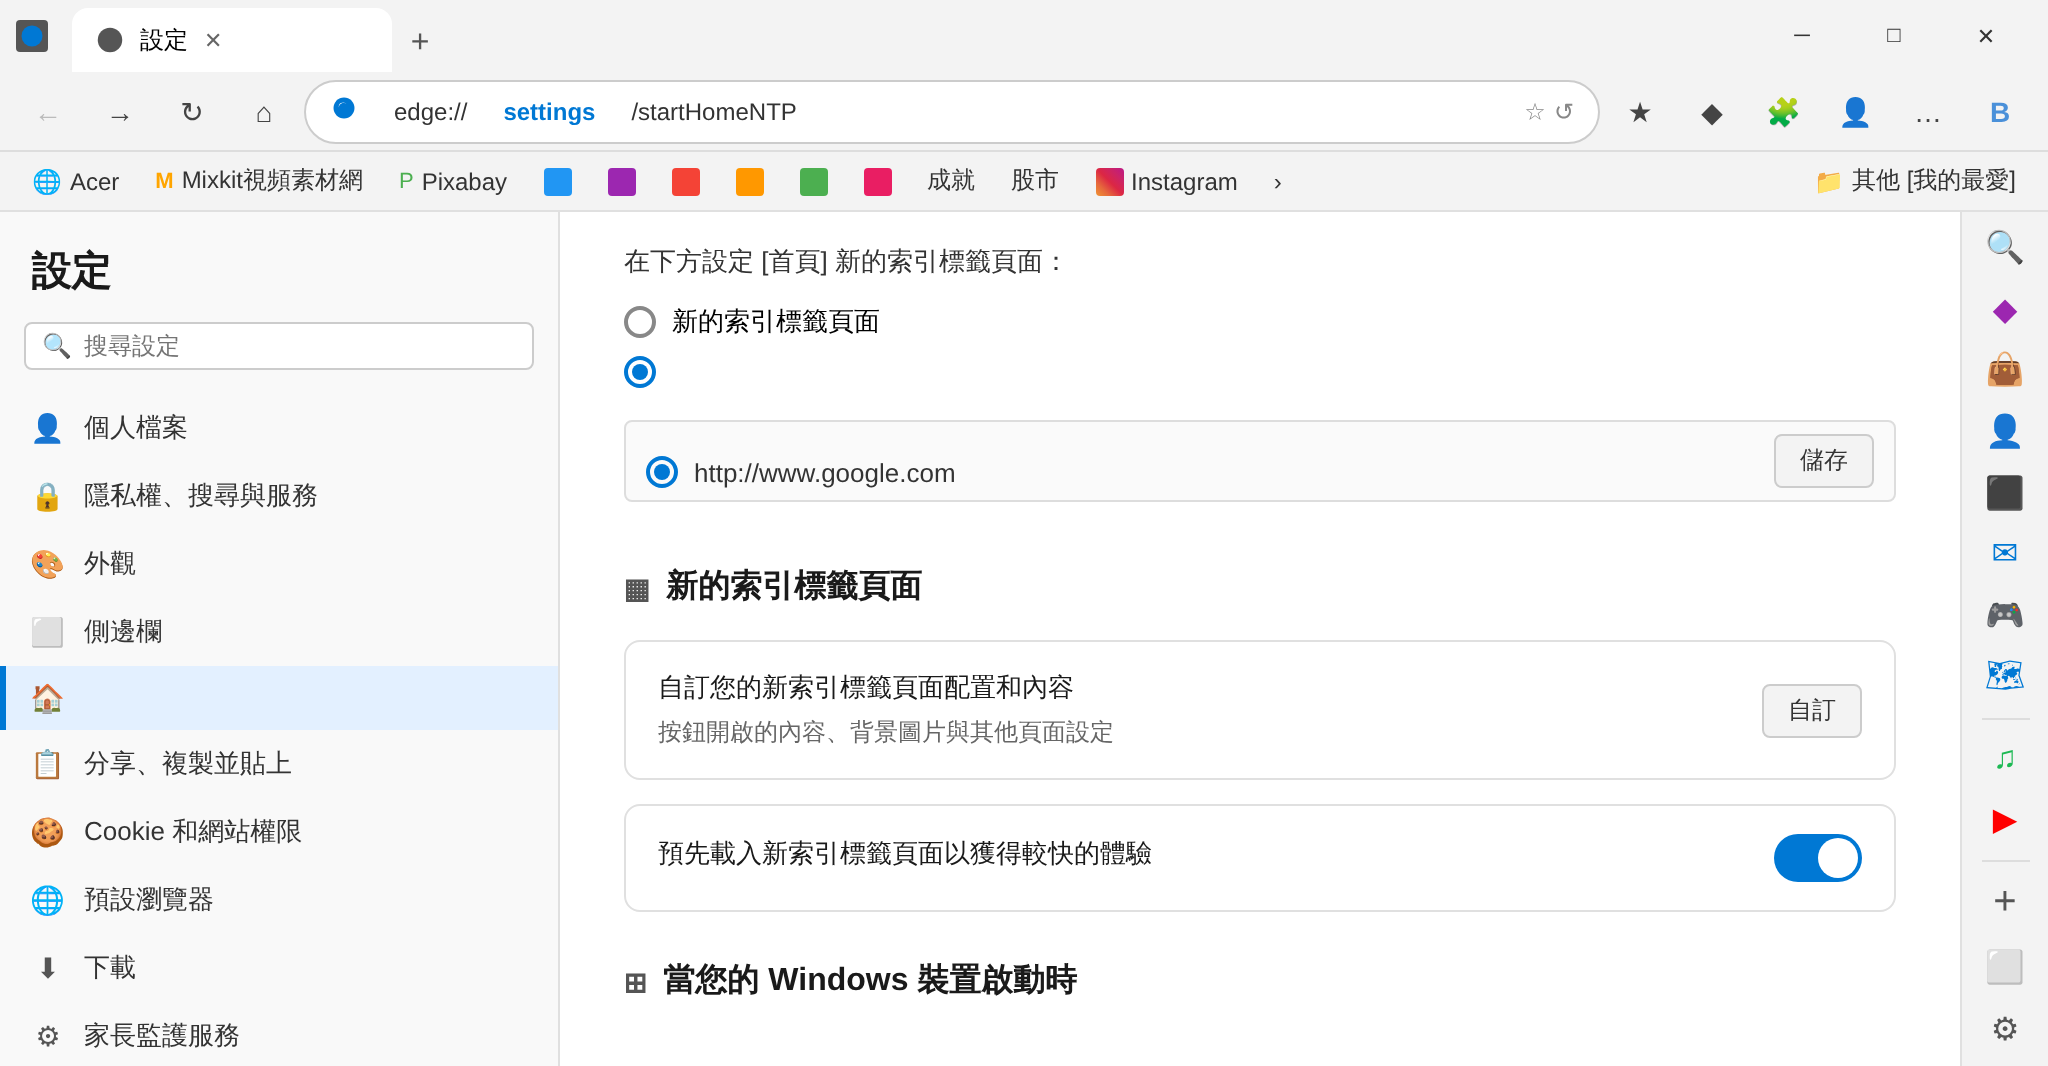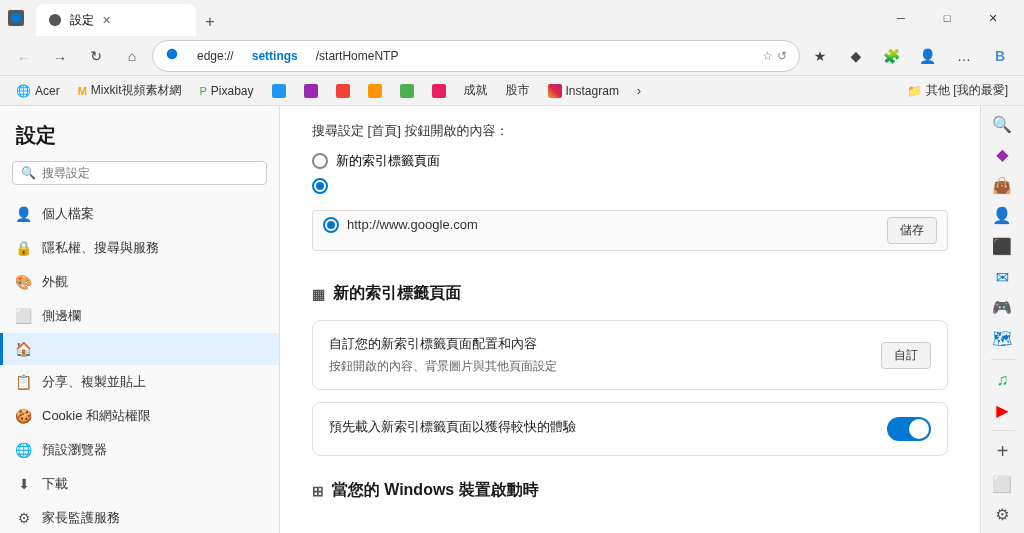--- a/index.html
+++ b/index.html
@@ -144,21 +144,21 @@
     .radio-item { display: flex; align-items: center; gap: 8px; cursor: pointer; }
     .radio-circle {
       width: 16px; height: 16px;
       border: 2px solid #888;
       border-radius: 50%;
       display: flex; align-items: center; justify-content: center;
     }
     .radio-circle.selected { border-color: #0078d4; }
     .radio-circle.selected::after { content: ''; width: 8px; height: 8px; background: #0078d4; border-radius: 50%; }
     .url-row {
-      display: flex; align-items: flex-start;
+      display: flex; align-items: flex-end;
       background: #fafafa;
       border: 1px solid #ddd;
       border-radius: 4px;
       padding: 6px 10px;
       gap: 8px;
       margin-bottom: 24px;
     }
     .url-input {
       flex: 1;
       border: none; outline: none;
@@ -413,21 +413,21 @@
         <span class="nav-icon">⚙</span>
         <span>家長監護服務</span>
       </div>
 
     </nav>
   </div>
 
   <div class="content-area">
     <div class="content-inner">
 
-      <div class="settings-description">搜尋設定 [首頁] 按鈕開啟的內容：</div>
+      <div class="settings-description">在下方設定 [首頁] 新的索引標籤頁面：</div>
       <div class="radio-group">
         <div class="radio-item">
           <div class="radio-circle"></div>
           <span>新的索引標籤頁面</span>
         </div>
         <div class="radio-item">
           <div class="radio-circle selected"></div>
         </div>
       </div>
 

